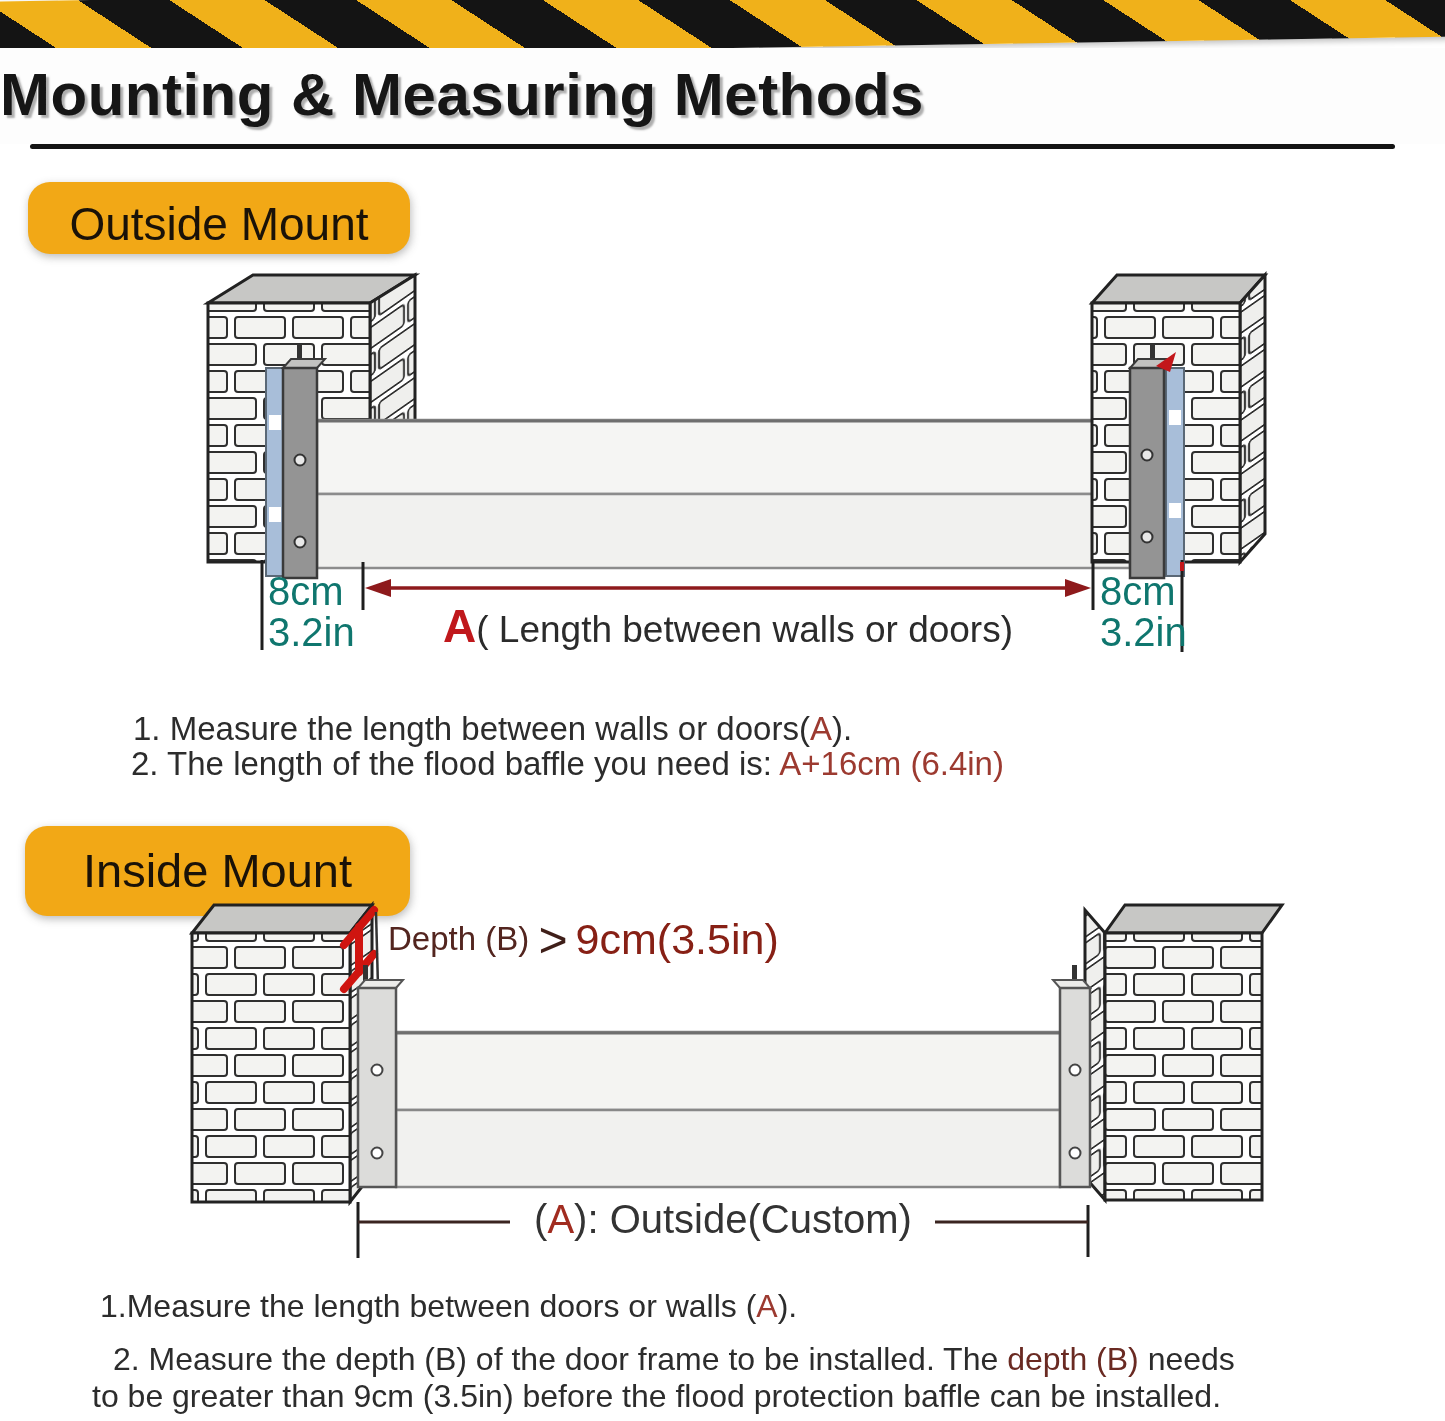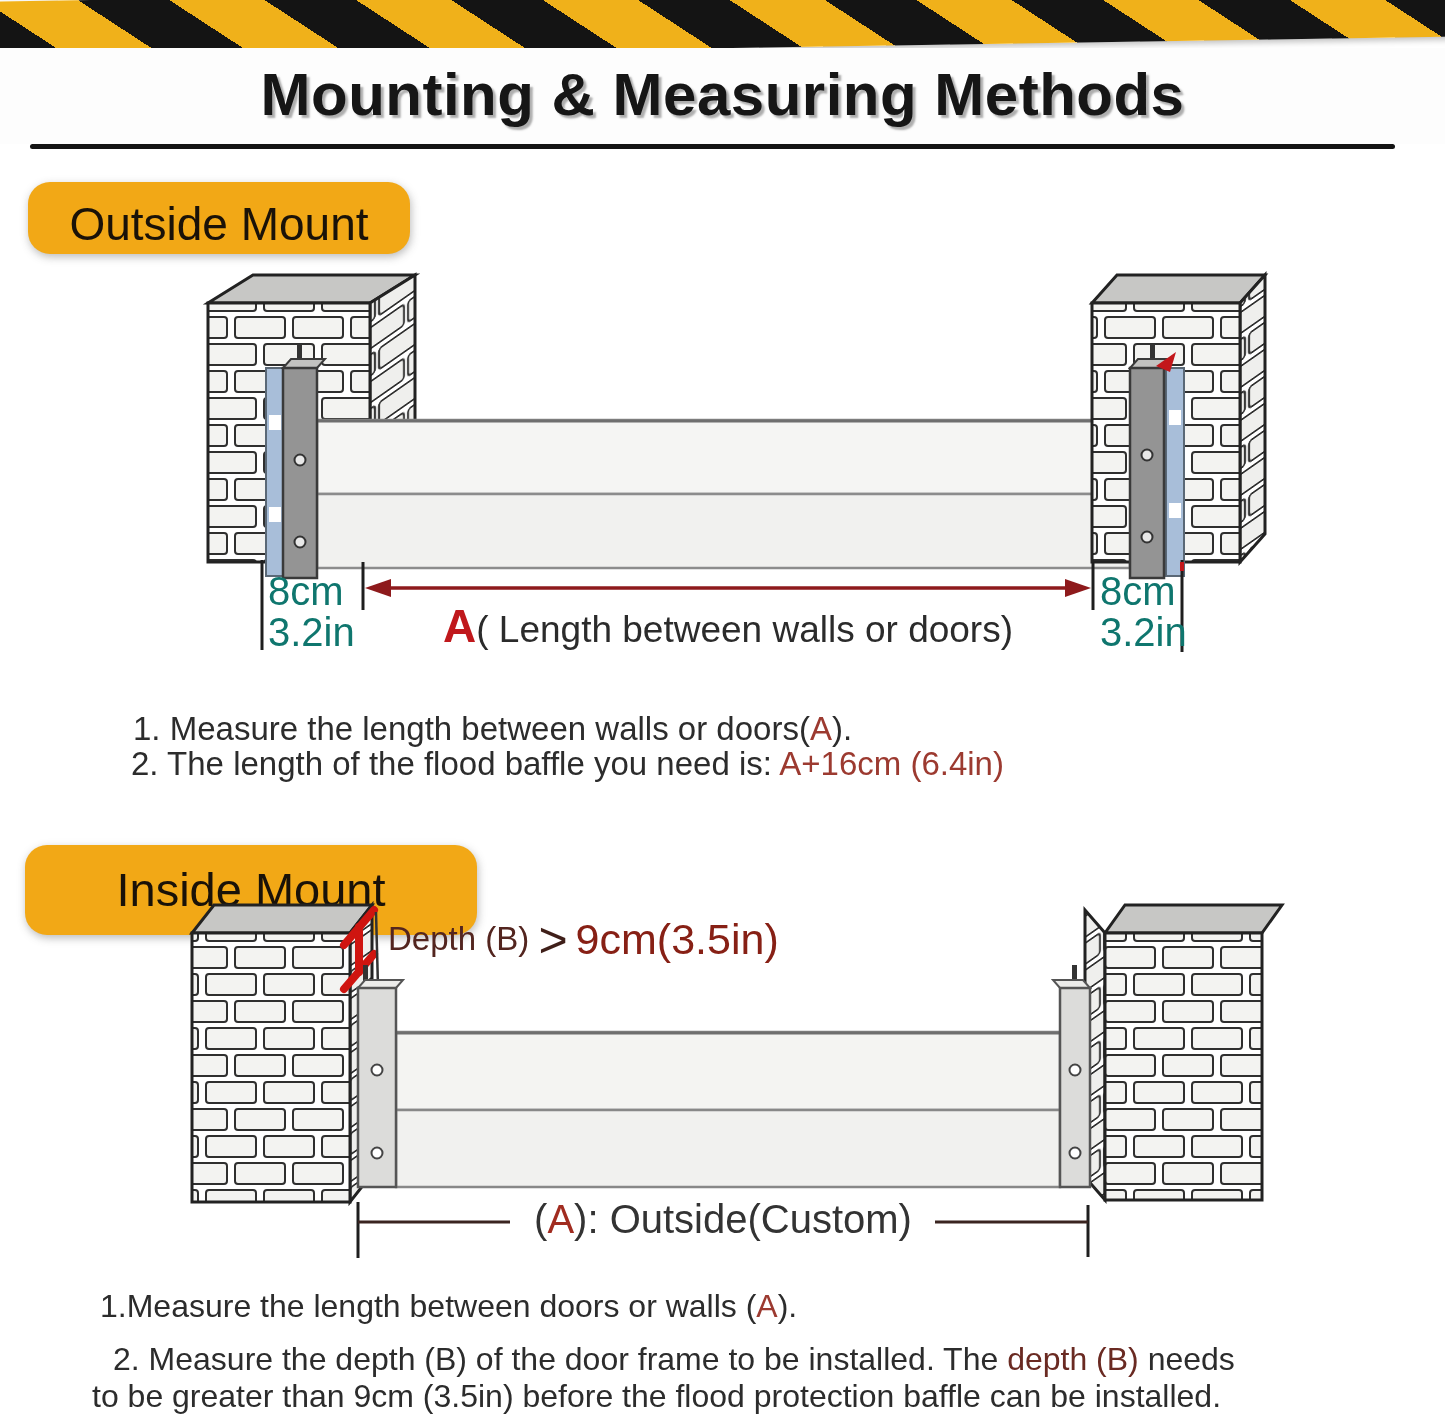--- a/index.html
+++ b/index.html
@@ -9,34 +9,34 @@
   }
   
   .tape {
     position:absolute; top:-10px; left:-18px; width:1490px; height:58px;
     background:repeating-linear-gradient(34deg, #141414 0 50px, #f0b11a 50px 102px);
     transform:rotate(-0.9deg);
     box-shadow:0 3px 6px rgba(0,0,0,0.25);
   }
   .title-band { position:absolute; top:48px; left:0; width:1445px; height:96px; background:#fdfdfd; }
   .title {
-    position:absolute; top:60px; left:0; width:1445px; text-align:center;
+    position:absolute; top:60px; left:0; width:1445px; text-align:left;
     font-size:60px; font-weight:bold; color:#161616; letter-spacing:0.5px;
     text-shadow:-1px -1px 0 #ffffff, 3px 3px 2px rgba(110,110,110,0.55);
     white-space:nowrap;
   }
   .rule { position:absolute; top:144px; left:30px; width:1365px; height:5px; background:#141414; border-radius:3px; }
 
   
   .badge {
     position:absolute; background:#f2a816; border-radius:22px; color:#1a1208;
     text-align:center; box-shadow:1px 3px 8px rgba(60,60,60,0.35); white-space:nowrap;
   }
   .badge.outside { left:28px;  top:182px; width:382px; height:72px; font-size:46px; line-height:84px; }
-  .badge.inside  { left:25px;  top:845px; width:452px; height:90px; font-size:47px; line-height:90px; }
+  .badge.inside  { left:25px;  top:826px; width:385px; height:90px; font-size:47px; line-height:90px; }
 
   
   .dsvg { position:absolute; left:0; }
   #d1 { top:260px; width:1445px; height:400px; }
   #d2 { top:890px; width:1445px; height:380px; }
 
   
   .dim { position:absolute; color:#0f766e; font-size:40px; line-height:41px; white-space:nowrap; }
   .dim-left  { left:268px;  top:571px; }
   .dim-right { left:1100px; top:571px; }

